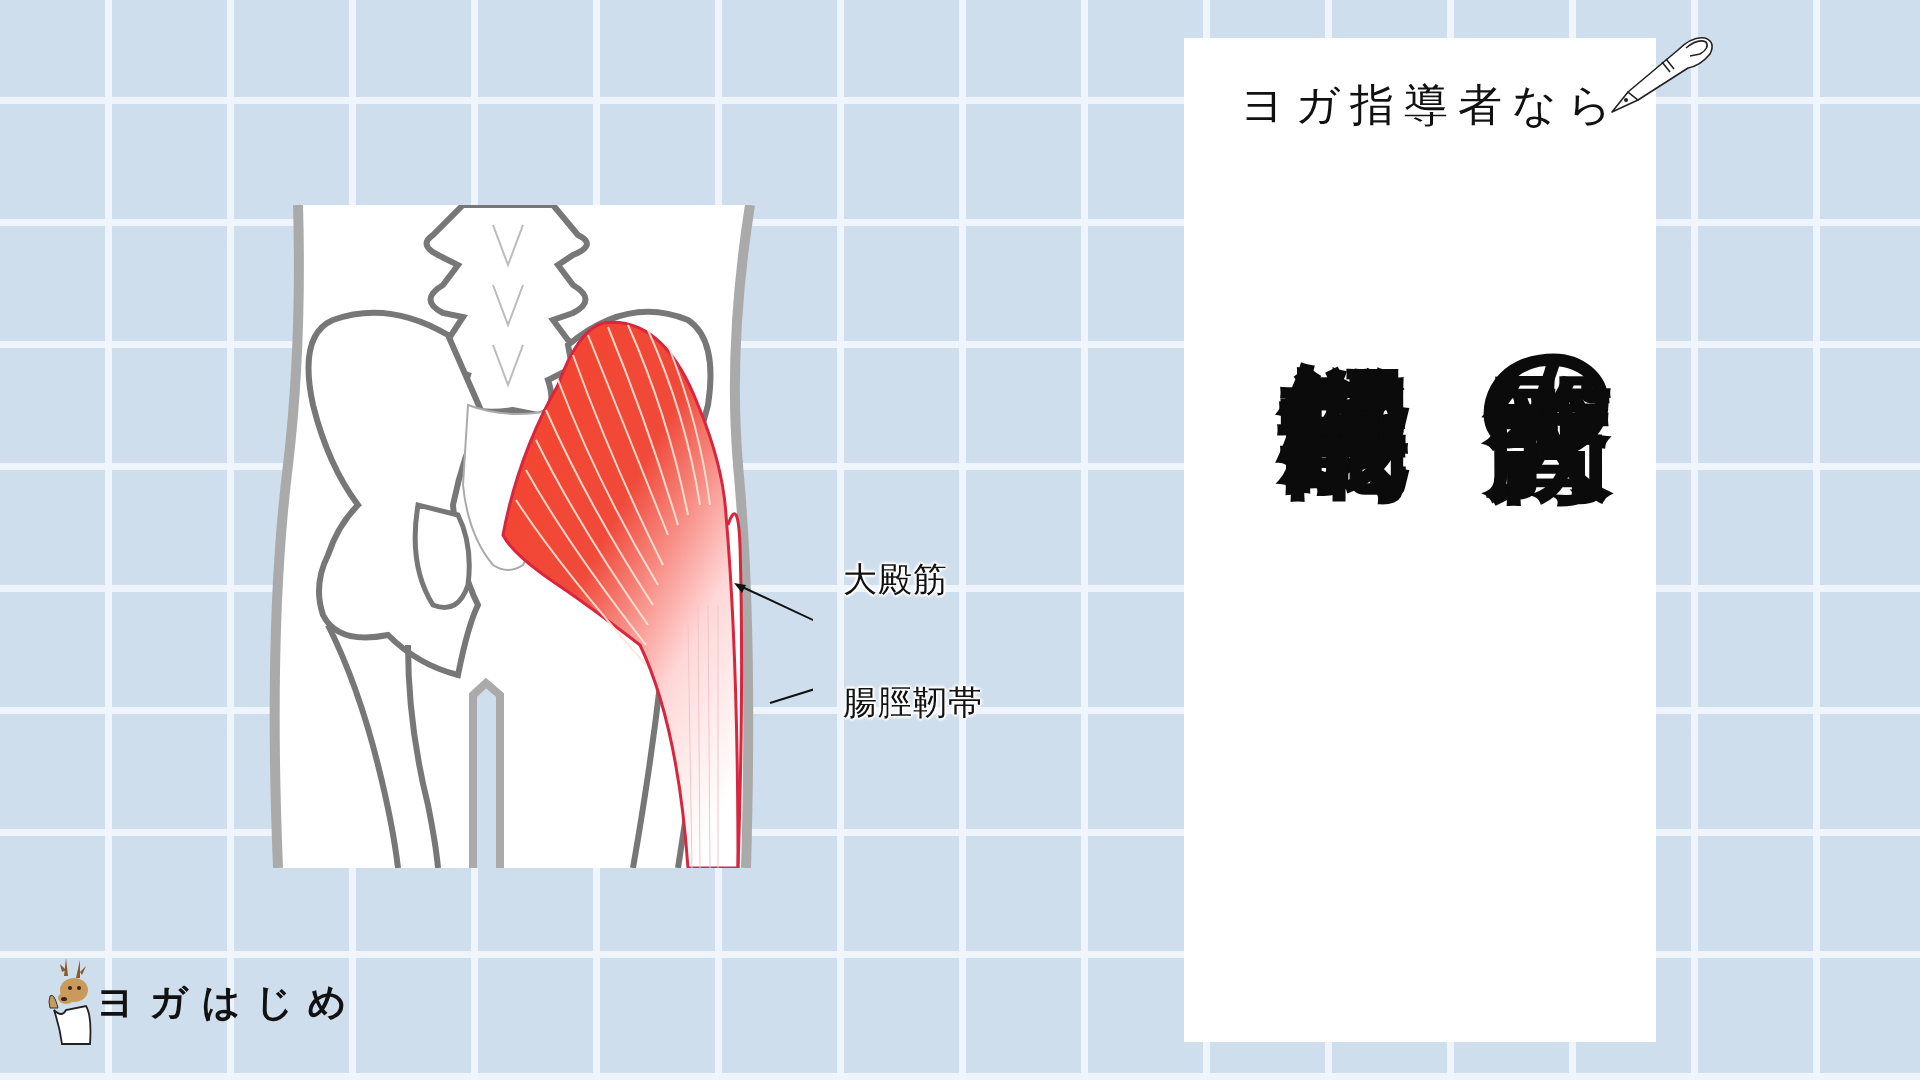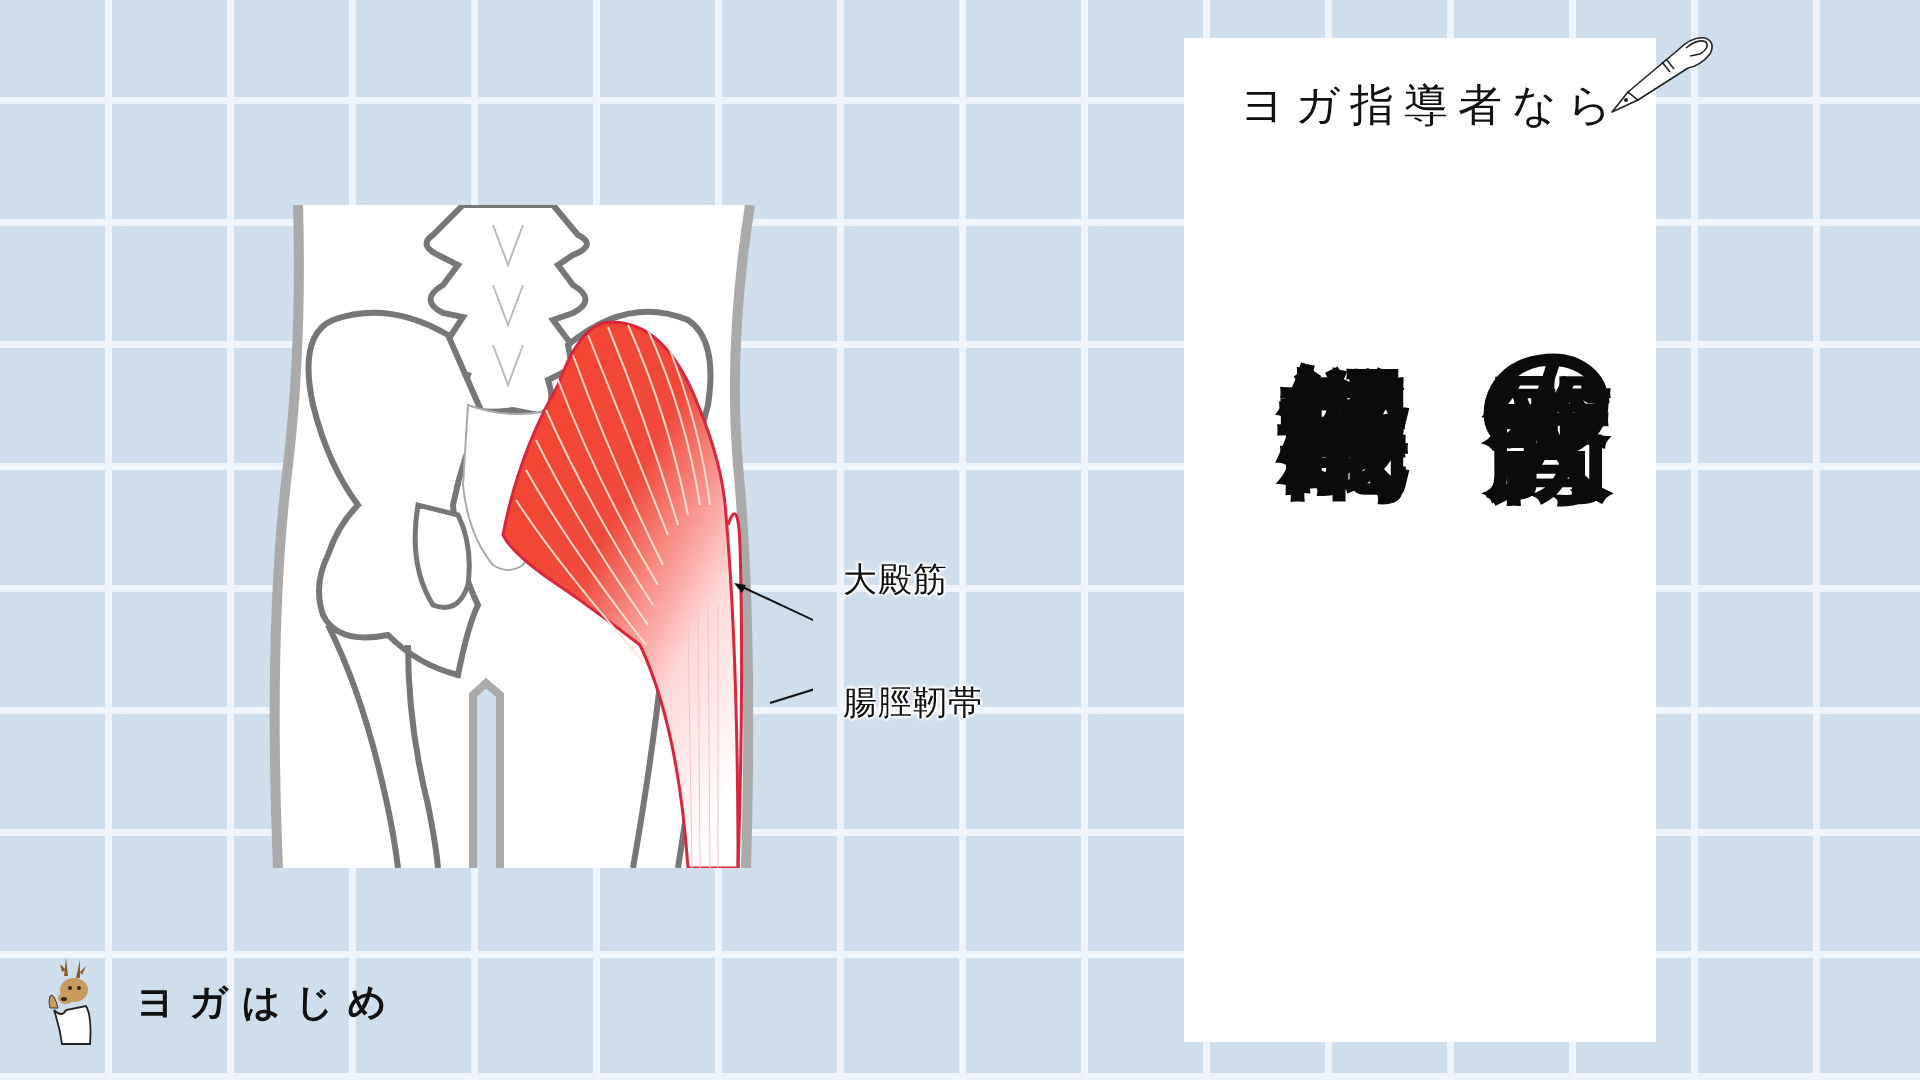--- a/index.html
+++ b/index.html
@@ -38,21 +38,21 @@
     position: absolute; font-family: "DejaVu Serif", serif; font-weight: bold; color: #0b0b0b;
     font-size: 132px; line-height: 152px; writing-mode: vertical-rl; text-orientation: upright;
     letter-spacing: 0;
   }
   .vtitle.col1 { left: 290px; top: 230px; }
   .vtitle.col2 { left: 86px; top: 220px; }
   .pen { position: absolute; left: 1600px; top: 24px; }
 
   .logo { position: absolute; left: 36px; top: 952px; height: 100px; display: flex; align-items: center; }
   .logo-text {
-    margin-left: 40px; font-family: "DejaVu Sans", sans-serif; font-weight: bold; font-size: 38px;
+    font-family: "DejaVu Sans", sans-serif; font-weight: bold; font-size: 38px;
     color: #111; letter-spacing: 14px;
   }
 </style>
 </head>
 <body>
 
 <div class="illustration">
   <svg width="545" height="663" viewBox="0 0 545 663">
     <defs>
       <linearGradient id="musc" x1="0" y1="0" x2="0.8" y2="1">

